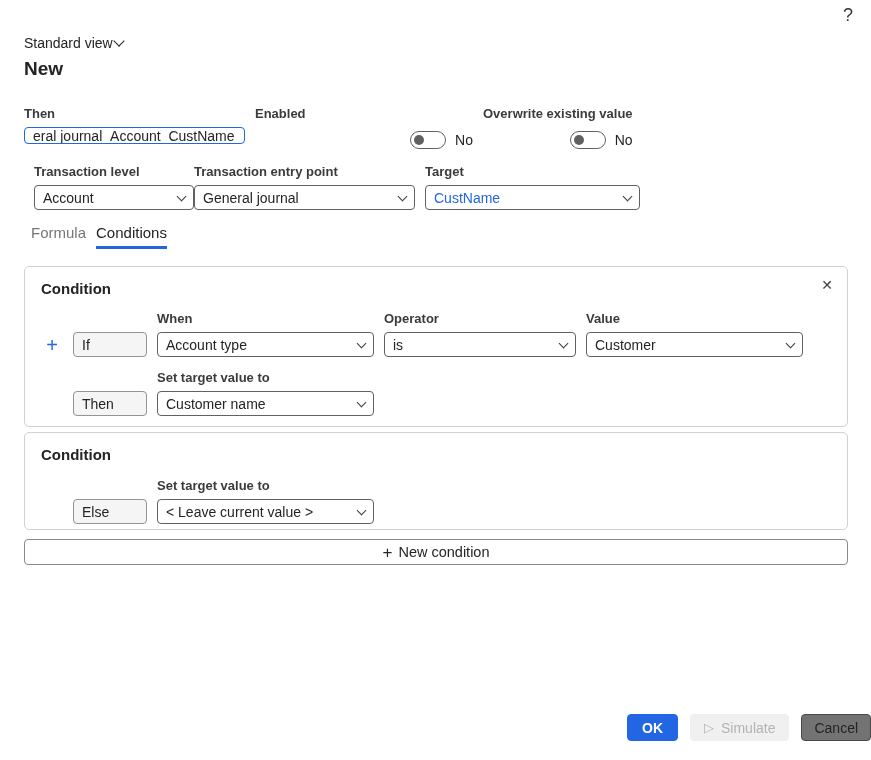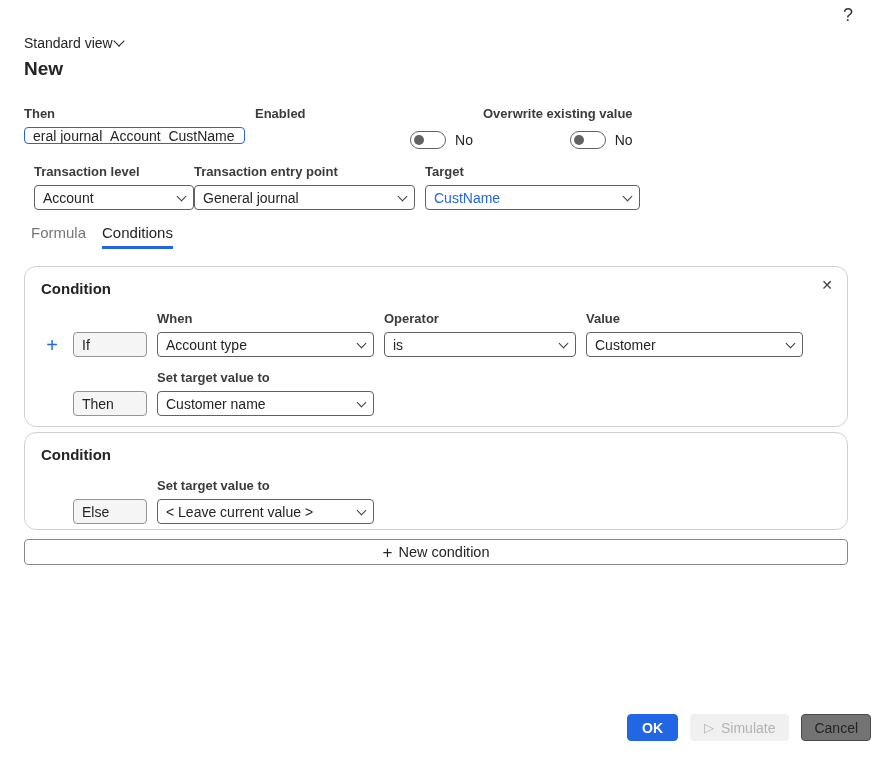--- a/index.html
+++ b/index.html
@@ -35,27 +35,27 @@
   .dropdown {
     height:25px; border:1px solid #616161; border-radius:4px; background:#fff;
     display:flex; align-items:center; justify-content:space-between;
     padding:0 8px; font-size:14px; color:#242424; cursor:pointer; width:100%;
   }
   .dropdown .chev { border-color:#3b3b3b; margin-top:-3px; width:7px; height:7px; flex:0 0 auto; margin-left:6px; }
   .dd-value { white-space:nowrap; overflow:hidden; }
   .blue-text { color:var(--accent); }
 
   
-  .tabs { position:absolute; left:31px; top:224px; display:flex; gap:16px; }
+  .tabs { position:absolute; left:31px; top:224px; display:flex; gap:10px; }
   .tab { font-size:15px; padding-bottom:5px; border-bottom:3px solid transparent; cursor:pointer; }
   .tab-inactive { color:#767676; }
   .tab-active { color:#242424; border-bottom-color:var(--accent); }
 
   
-  .card { position:absolute; left:24px; width:824px; border:1px solid #d1d1d1; border-radius:12px; background:#fff; padding:12px 16px; }
+  .card { position:absolute; left:24px; width:824px; border:1px solid #d1d1d1; border-radius:5px; background:#fff; padding:12px 16px; }
   .card1 { top:266px; height:161px; }
   .card2 { top:432px; height:98px; }
   .card-title { font-size:15px; font-weight:700; color:#242424; line-height:20px; }
   .close-x { position:absolute; right:14px; top:10px; font-size:14px; color:#424242; cursor:pointer; line-height:16px; }
   .crow { display:flex; align-items:flex-end; gap:10px; }
   .mt12 { margin-top:12px; } .mt13 { margin-top:13px; }
   .cell { display:flex; flex-direction:column; }
   .cell-plus { width:22px; display:flex; justify-content:center; align-items:center; height:25px; }
   .plus-icon { color:var(--accent); font-size:20px; font-weight:400; line-height:20px; cursor:pointer; }
   .keyword {

